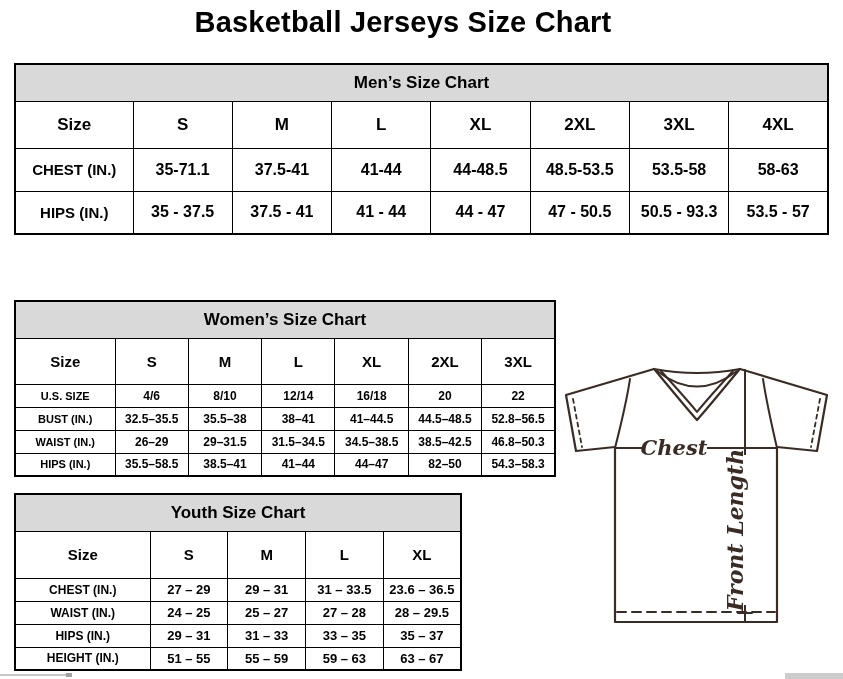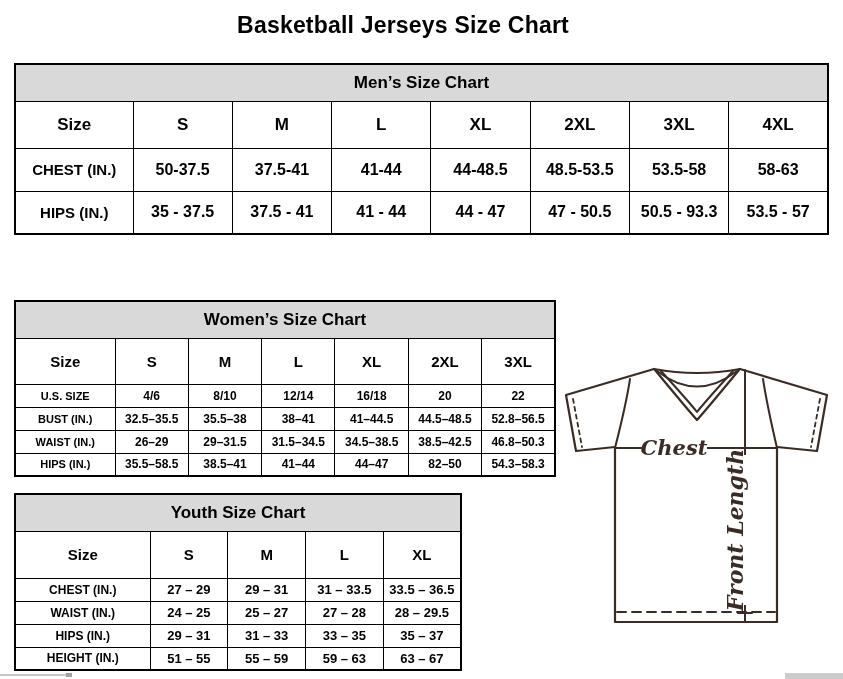--- a/index.html
+++ b/index.html
@@ -1,22 +1,22 @@
 <!DOCTYPE html>
 <html><head>
 <meta charset="utf-8">
 <style>
   html,body{margin:0;padding:0;}
   body{
     width:843px;height:679px;position:relative;background:#ffffff;
     font-family:"Liberation Sans",sans-serif;color:#000;overflow:hidden;
   }
   .page-title{
-    position:absolute;top:12px;left:0;width:806px;text-align:center;
-    font-size:23px;font-weight:bold;letter-spacing:.2px;
+    position:absolute;top:6px;left:0;width:806px;text-align:center;
+    font-size:29px;font-weight:bold;letter-spacing:.2px;
   }
   table.size-table{
     position:absolute;border-collapse:collapse;table-layout:fixed;
     border:2px solid #000;
   }
   .size-table td{
     border:1.5px solid #000;text-align:center;vertical-align:middle;
     padding:0;font-weight:bold;overflow:hidden;white-space:nowrap;
   }
   .chart-band{background:#d9d9d9;font-size:17px;}
@@ -81,21 +81,21 @@
     <td class="size-cell">S</td>
     <td class="size-cell">M</td>
     <td class="size-cell">L</td>
     <td class="size-cell">XL</td>
     <td class="size-cell">2XL</td>
     <td class="size-cell">3XL</td>
     <td class="size-cell">4XL</td>
   </tr>
   <tr>
     <td class="row-label">CHEST (IN.)</td>
-    <td class="val">50-37.5</td>
+    <td class="val">35-71.1</td>
     <td class="val">37.5-41</td>
     <td class="val">41-44</td>
     <td class="val">44-48.5</td>
     <td class="val">48.5-53.5</td>
     <td class="val">53.5-58</td>
     <td class="val">58-63</td>
   </tr>
   <tr>
     <td class="row-label">HIPS (IN.)</td>
     <td class="val">35 - 37.5</td>
@@ -188,21 +188,21 @@
     <td class="size-cell">S</td>
     <td class="size-cell">M</td>
     <td class="size-cell">L</td>
     <td class="size-cell">XL</td>
   </tr>
   <tr>
     <td class="row-label">CHEST (IN.)</td>
     <td class="val">27 – 29</td>
     <td class="val">29 – 31</td>
     <td class="val">31 – 33.5</td>
-    <td class="val">33.5 – 36.5</td>
+    <td class="val">23.6 – 36.5</td>
   </tr>
   <tr>
     <td class="row-label">WAIST (IN.)</td>
     <td class="val">24 – 25</td>
     <td class="val">25 – 27</td>
     <td class="val">27 – 28</td>
     <td class="val">28 – 29.5</td>
   </tr>
   <tr>
     <td class="row-label">HIPS (IN.)</td>

